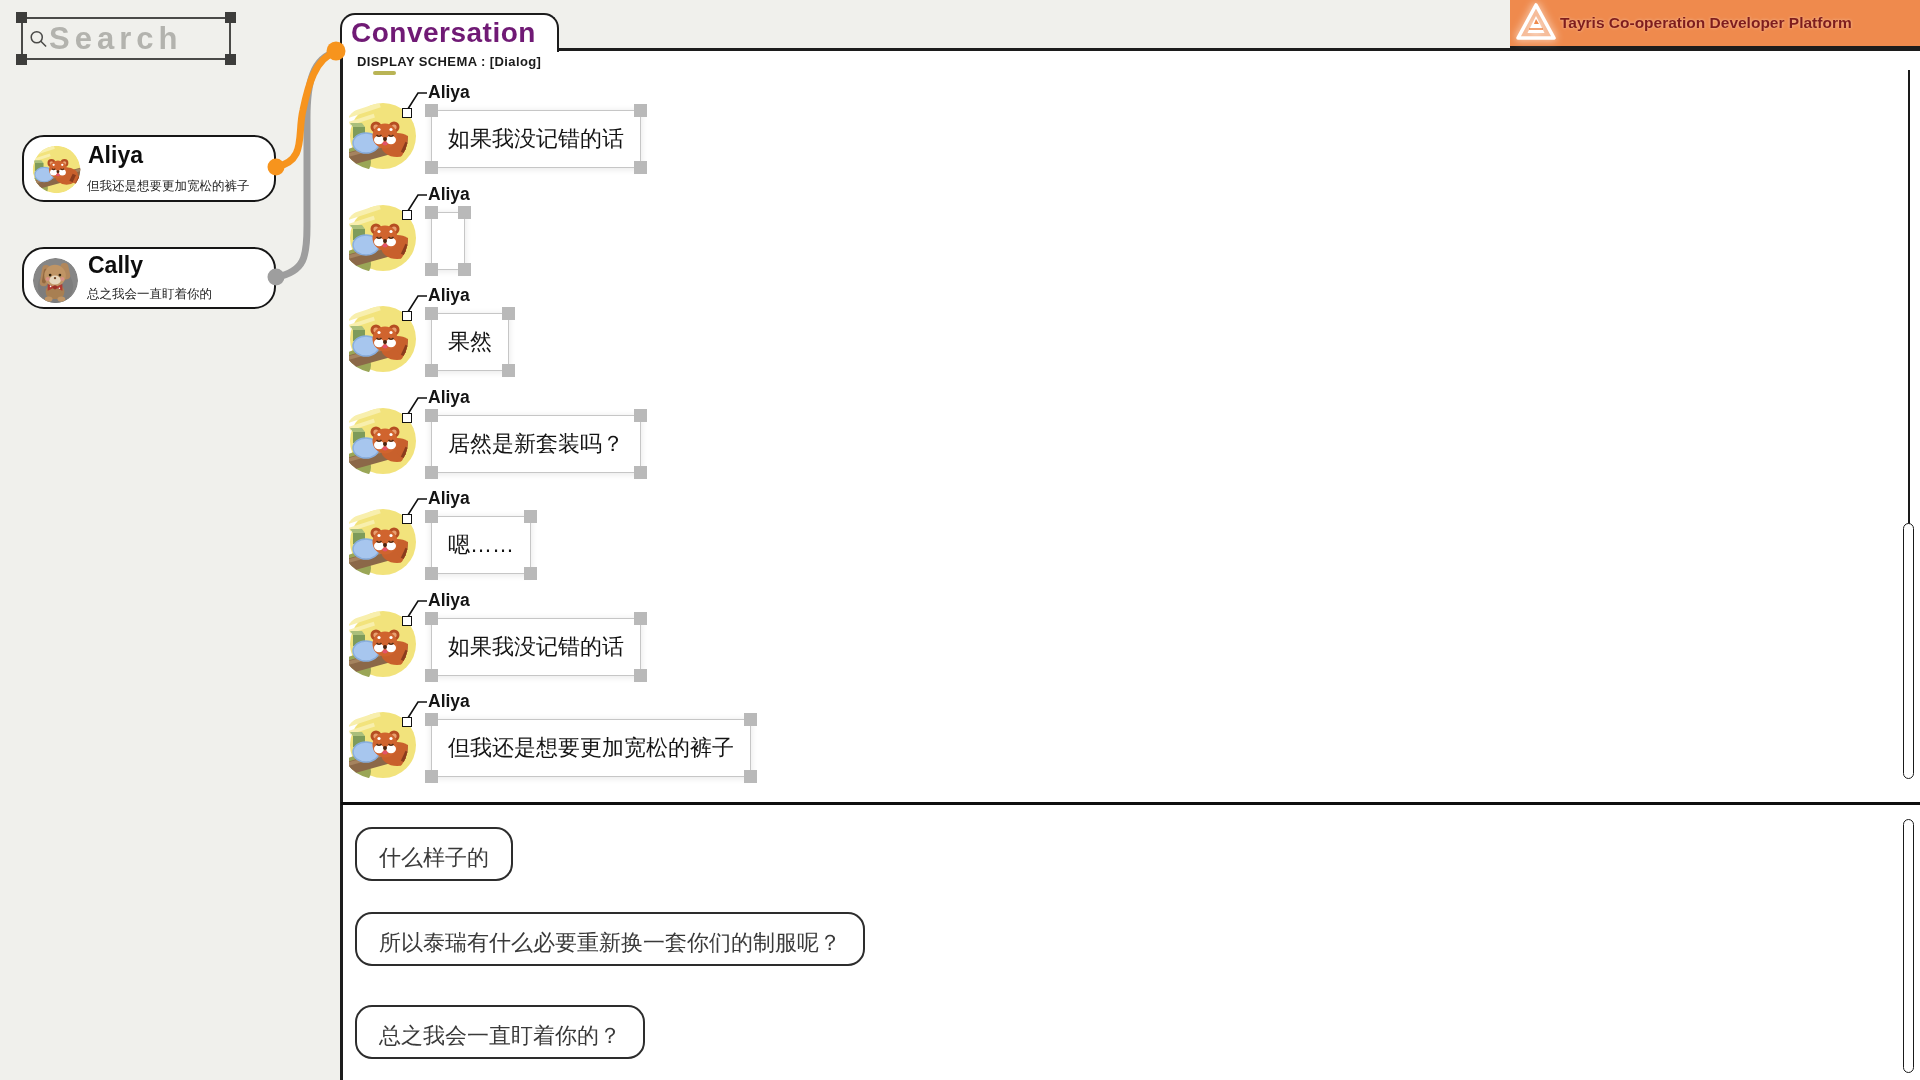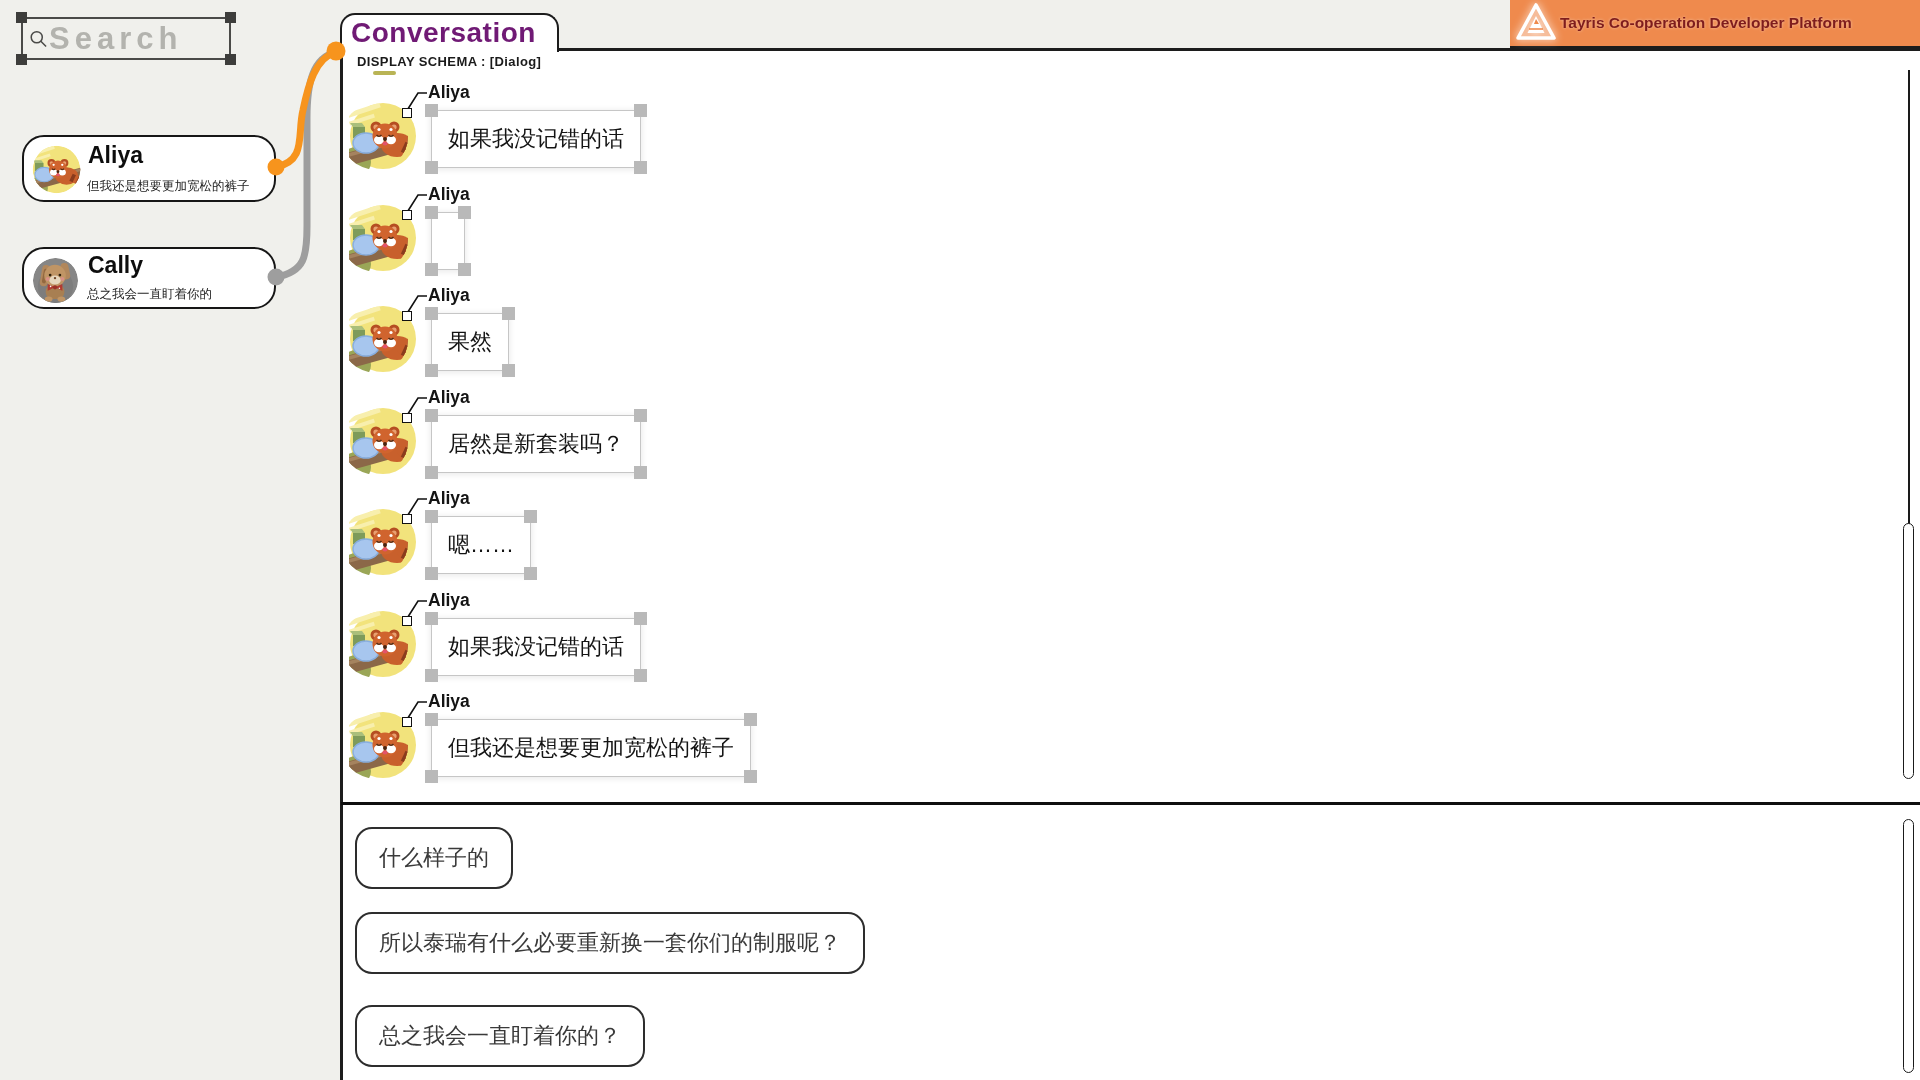--- a/index.html
+++ b/index.html
@@ -67,21 +67,21 @@
   .msg-bubble { position:absolute; left:91px; top:28px; height:58px; line-height:55px;
     display:inline-block; white-space:nowrap; padding:0 16px; background:#ffffff;
     border:1.5px solid #c6c6c6; box-shadow:0 1px 7px rgba(0,0,0,.10); }
   .msg-text { font-size:22px; color:#141414;
     text-shadow:0 0 3px #fff, 0 0 3px #fff, 0 0 5px #fff; }
   .bub-handle { position:absolute; width:13px; height:13px; background:#b9b9b9; }
   .h-tl{left:-7px;top:-7px} .h-tr{right:-7px;top:-7px}
   .h-bl{left:-7px;bottom:-7px} .h-br{right:-7px;bottom:-7px}
 
   
-  .option-btn { position:absolute; left:355px; height:62px; line-height:58px;
+  .option-btn { position:absolute; left:355px; height:54px; line-height:58px;
     display:inline-block; white-space:nowrap; padding:0 22px; background:#ffffff;
     border:2.5px solid #2d2d2d; border-radius:17px; font-size:22px; color:#3a3a3a; z-index:3; }
   .opt-0 { top:827px; } .opt-1 { top:912px;text-align:center; } .opt-2 { top:1005px; }
 
   
   .scroll-track-top { position:absolute; left:1908px; top:70px; width:1.8px; height:455px; background:#1a1a1a; }
   .scroll-thumb { position:absolute; left:1903px; width:11px; background:#ffffff;
     border:1.8px solid #1a1a1a; border-radius:6px; z-index:4; }
   .thumb-top { top:523px; height:256px; }
   .thumb-bottom { top:819px; height:254px; }

